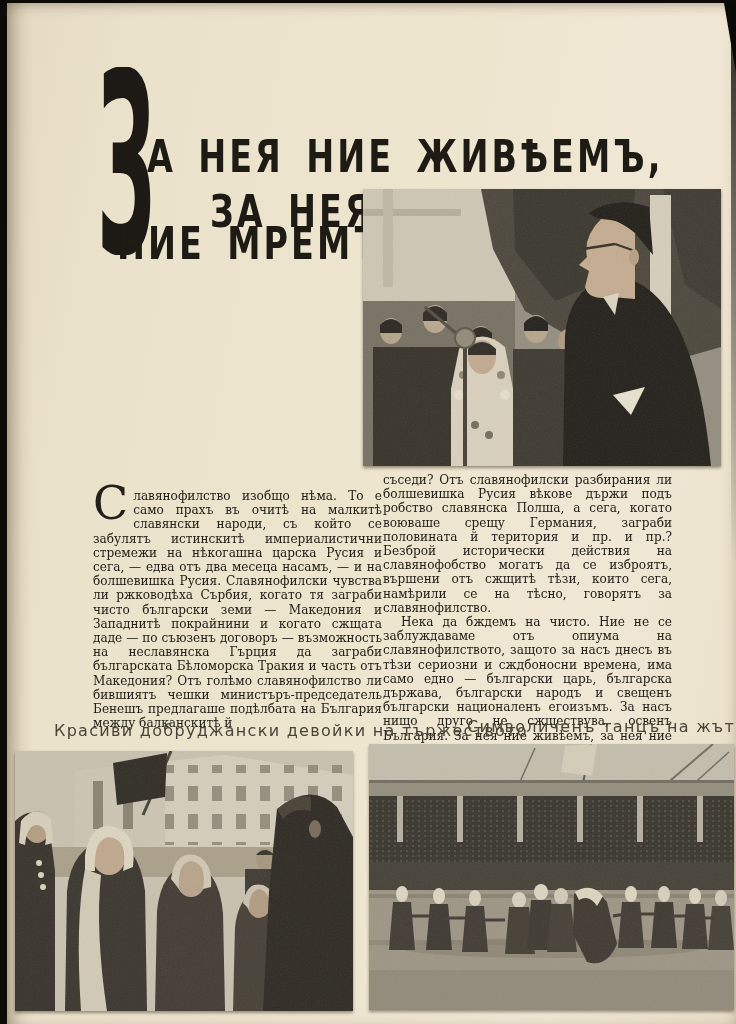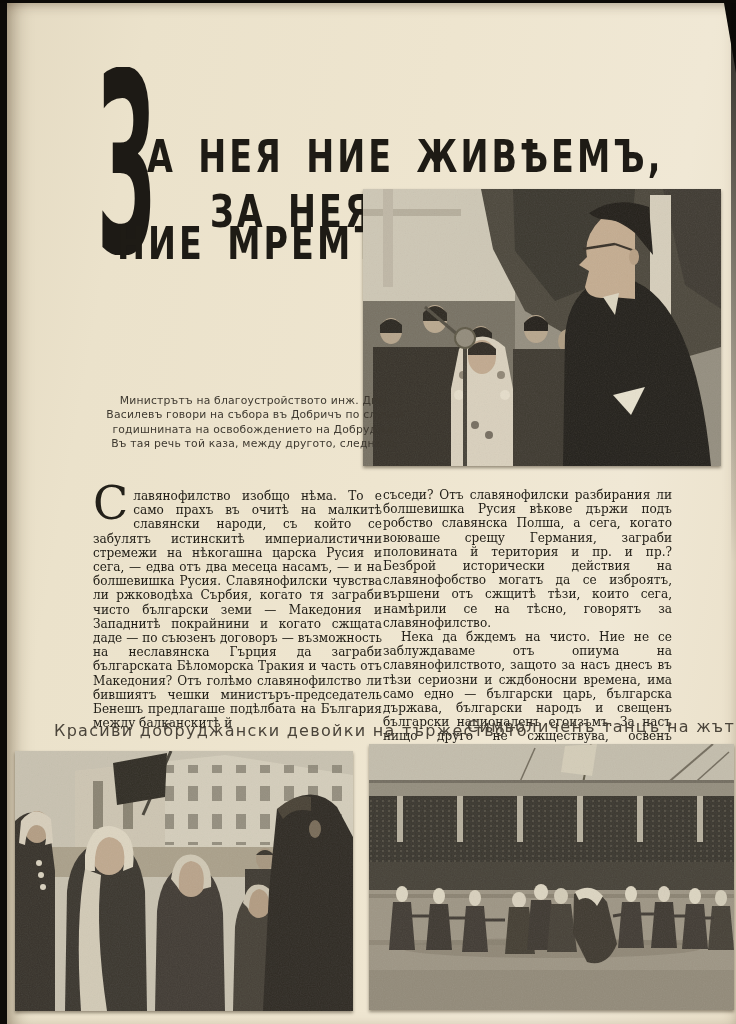--- a/index.html
+++ b/index.html
@@ -23,21 +23,21 @@
   .hl3{left:110px;top:219px;}
   .dropz{position:absolute;left:90px;top:64px;}
 
   .lead-caption{position:absolute;left:97px;top:391px;width:302px;text-align:center;
       font-size:10.8px;line-height:14.3px;letter-spacing:.2px;color:#3e3930;}
 
   .col{position:absolute;width:289px;text-align:justify;color:#232019;
       font-family:"DejaVu Serif","Liberation Serif",serif;font-size:12.1px;line-height:14.2px;}
   .col p{margin:0;}
   .col-left{left:86px;top:486px;}
-  .col-right{left:376px;top:485px;}
+  .col-right{left:376px;top:470px;}
   .indent{text-indent:18px;}
   .dropc{float:left;font-size:46px;line-height:30px;margin:0 5px 0 0;position:relative;top:-1px;
       font-family:"DejaVu Serif","Liberation Serif",serif;color:#232019;}
 
   .photo{position:absolute;overflow:hidden;background:#8f897b;
       box-shadow:0 2px 3px rgba(40,30,15,.45), inset 0 0 0 1px rgba(35,30,22,.35);}
   .photo svg{display:block;}
   .photo-main{left:356px;top:186px;width:358px;height:277px;}
   .photo-bl{left:8px;top:748px;width:338px;height:260px;}
   .photo-br{left:362px;top:741px;width:365px;height:266px;}
@@ -119,21 +119,20 @@
         <line x1="220" y1="60" x2="252" y2="55" stroke="#2a241c" stroke-width="2.5"></line>
         <line x1="252" y1="55" x2="272" y2="62" stroke="#2a241c" stroke-width="2"></line>
         <ellipse cx="271" cy="68" rx="5" ry="8" fill="#b59c80"></ellipse>
         <path d="M240,108 L256,104 L252,126 Z" fill="#ddd6c2"></path>
         <polygon points="250,206 282,198 268,226" fill="#e9e3d1"></polygon>
         <rect width="358" height="277" filter="url(#grain)" opacity="0.10"></rect>
         <rect width="358" height="277" fill="#d8cdb0" opacity="0.08"></rect>
       </svg>
     </figure>
 
-    <div class="lead-caption">Министрътъ на благоустройството инж. Дим. Василевъ говори на събора въ Добричъ по случай годишнината на освобождението на Добруджа. Въ тая речь той каза, между другото, следното:</div>
 
     <div class="col col-left">
       <span class="dropc">С</span><span>лавянофилство изобщо нѣма. То е само прахъ въ очитѣ на малкитѣ славянски народи, съ който се забулятъ истинскитѣ империалистични стремежи на нѣкогашна царска Русия и сега, — едва отъ два месеца насамъ, — и на болшевишка Русия. Славянофилски чувства ли ржководѣха Сърбия, когато тя заграби чисто български земи — Македония и Западнитѣ покрайнини и когато сжщата даде — по съюзенъ договоръ — възможность на неславянска Гърция да заграби българската Бѣломорска Тракия и часть отъ Македония? Отъ голѣмо славянофилство ли бившиятъ чешки министъръ-председатель Бенешъ предлагаше подѣлбата на България между балканскитѣ й</span>
     </div>
     <div class="col col-right">
       <p>съседи? Отъ славянофилски разбирания ли болшевишка Русия вѣкове държи подъ робство славянска Полша, а сега, когато воюваше срещу Германия, заграби половината й територия и пр. и пр.? Безброй исторически действия на славянофобство могатъ да се изброятъ, вършени отъ сжщитѣ тѣзи, които сега, намѣрили се на тѣсно, говорятъ за славянофилство.</p>
       <p class="indent">Нека да бждемъ на чисто. Ние не се заблуждаваме отъ опиума на славянофилството, защото за насъ днесъ въ тѣзи сериозни и сждбоносни времена, има само едно — български царь, българска държава, български народъ и свещенъ български националенъ егоизъмъ. За насъ нищо друго не сжществува, освенъ България. За нея ние живѣемъ, за нея ние мремъ!“</p>
     </div>
 
     <div class="photo-caption cap-left">Красиви добруджански девойки на тържеството</div>

